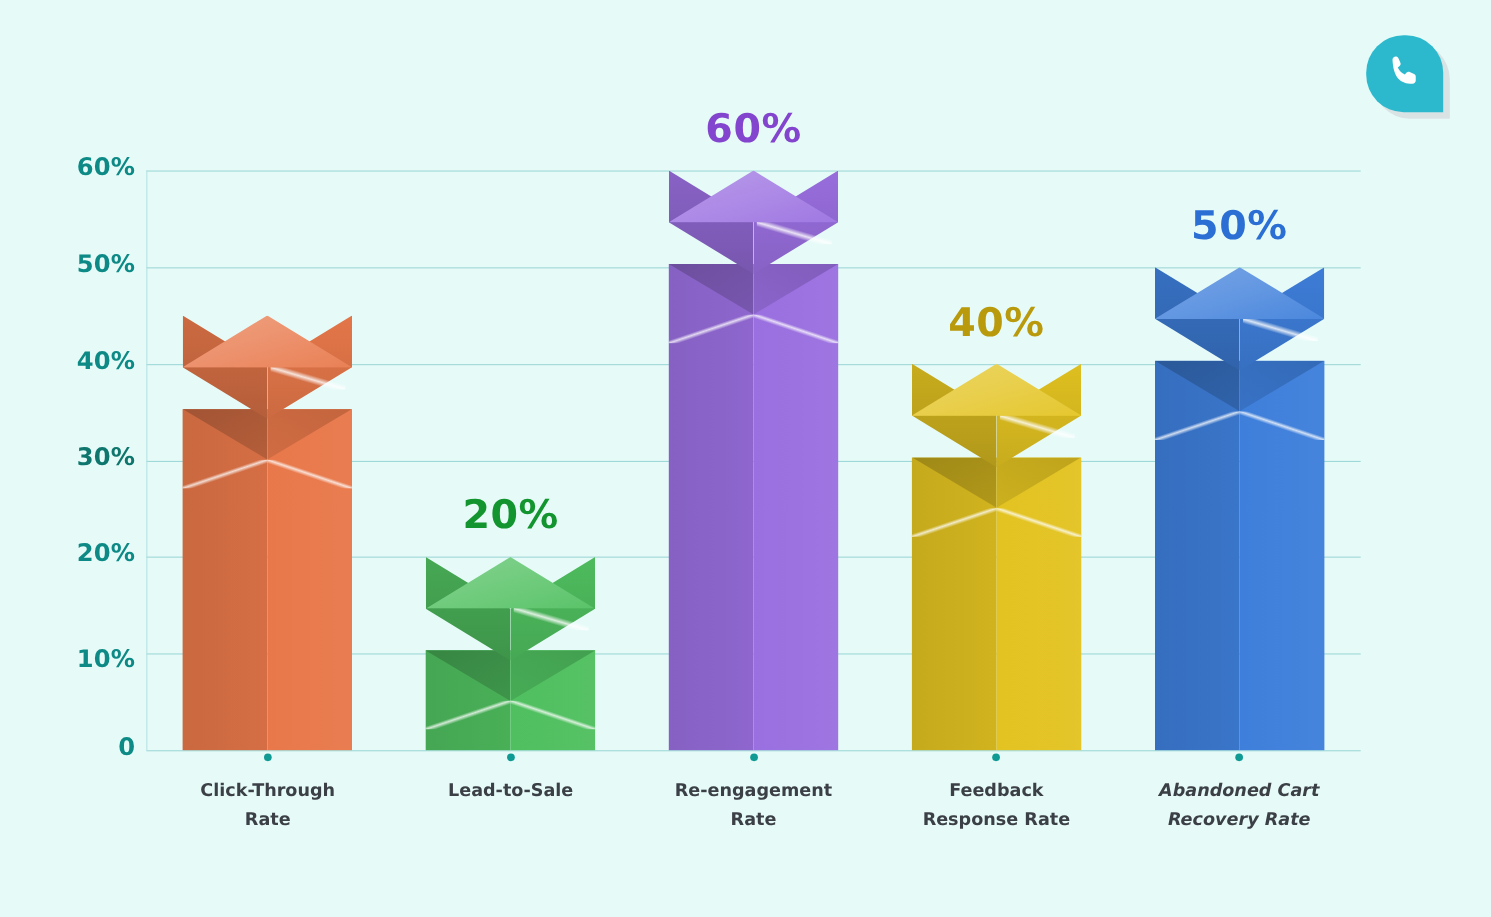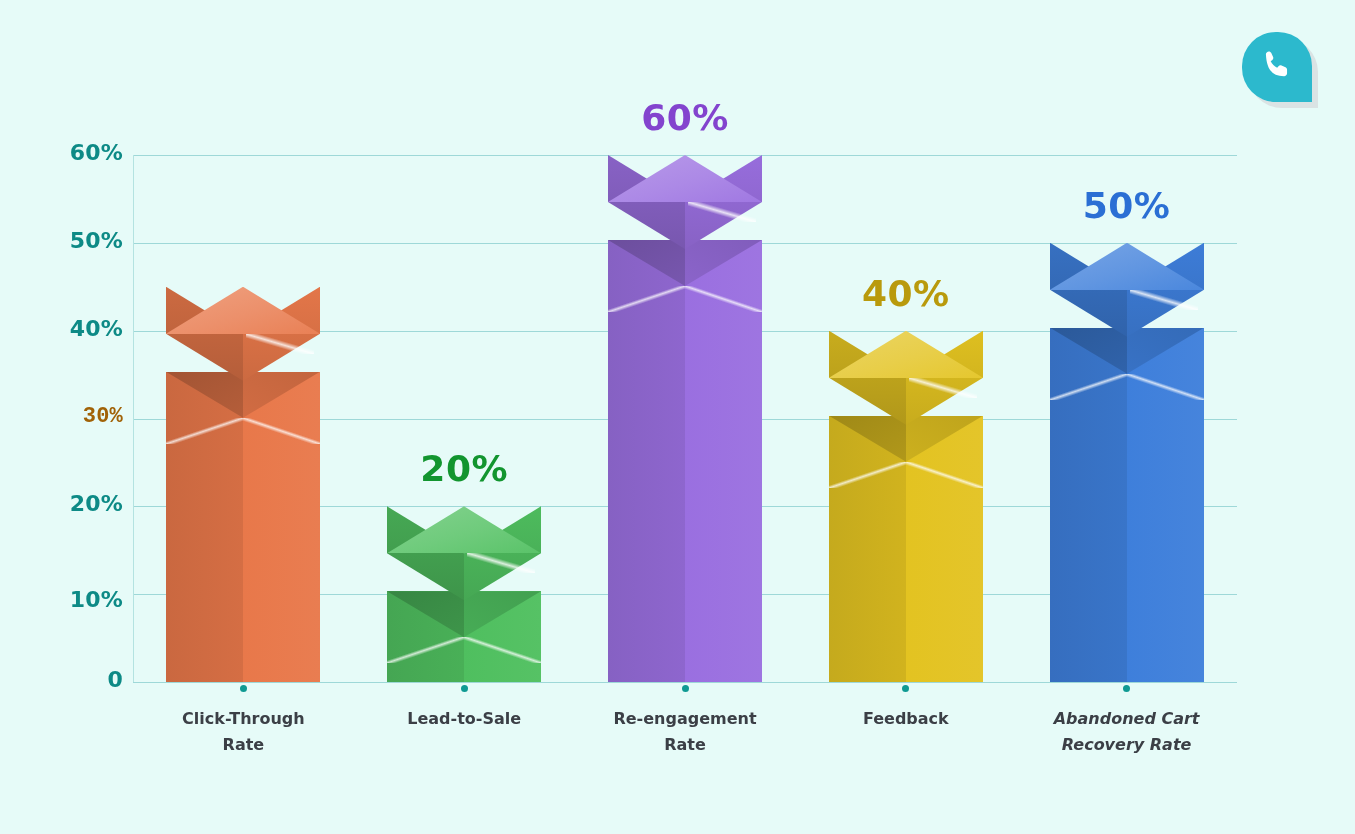--- a/index.html
+++ b/index.html
@@ -174,21 +174,21 @@
       <div class="gridline" style="top: 175.667px; background: rgb(158, 216, 216);"></div>
       <div class="gridline" style="top: 263.5px; background: rgb(158, 216, 216);"></div>
       <div class="gridline" style="top: 351.333px; background: rgb(158, 216, 216);"></div>
       <div class="gridline" style="top: 439.167px; background: rgb(158, 216, 216);"></div>
       <div class="gridline" style="top: 527px; background: rgb(158, 216, 216);"></div>
       <div class="axis-line-y"></div>
     </div>
 <div class="ytick" style="top: 140px; color: rgb(13, 138, 134);">60%</div>
     <div class="ytick" style="top: 227.833px; color: rgb(13, 138, 134);">50%</div>
     <div class="ytick" style="top: 315.667px; color: rgb(13, 138, 134);">40%</div>
-    <div class="ytick" style="top: 403.5px; color: #a16207; font-family: Liberation Mono, monospace;">30%</div>
+    <div class="ytick" style="top: 403.5px; color: #0f766e;">30%</div>
     <div class="ytick" style="top: 491.333px; color: rgb(13, 138, 134);">20%</div>
     <div class="ytick" style="top: 587px; color: rgb(13, 138, 134);">10%</div>
     <div class="ytick" style="top: 667px; color: rgb(13, 138, 134);">0</div>
     <div class="bar-group" style="left: 166px; width: 154px; bottom: 152px; height: 405.25px;">
       <div class="column" style="width: 154px; height: 310.25px;">
         <div class="col-face col-left" style="background: linear-gradient(to right, rgb(202, 104, 64), rgb(213, 110, 68));"></div>
         <div class="col-face col-right" style="background: linear-gradient(to right, rgb(232, 120, 74), rgb(233, 125, 81));"></div>
         <div class="rim" style="height: 46px;">
           <div class="rim-half rim-l" style="background: linear-gradient(to right bottom, rgb(162, 84, 52), rgb(181, 94, 58));"></div>
           <div class="rim-half rim-r" style="background: linear-gradient(to left bottom, rgb(195, 101, 62), rgb(209, 108, 67));"></div>
@@ -270,20 +270,21 @@
         <div class="lid-side lid-side-l" style="top: 0px; width: 154px; height: 94px; background: linear-gradient(rgb(200, 172, 29), rgb(177, 152, 26));"></div>
         <div class="lid-side lid-side-r" style="top: 0px; width: 154px; height: 94px; background: linear-gradient(rgb(222, 191, 32), rgb(200, 172, 29));"></div>
         <div class="lid-top" style="height: 47px; clip-path: polygon(50% 0px, 100% 100%, 50% 200%, 0px 100%); background: linear-gradient(to right bottom, rgb(235, 213, 100), rgb(232, 206, 73) 55%, rgb(229, 199, 46));"></div>
         <div style="position: absolute; left: 52%; top: 47px; width: 44%; height: 20px; background: linear-gradient(to left bottom, transparent 40%, rgba(255, 255, 255, 0.8) 50%, transparent 60%);"></div>
       </div>
     </div>
     <div class="value-label" style="left: 815.8px; width: 180px; top: 272.667px; color: rgb(185, 154, 12);">40%</div>
     <div class="cat-dot" style="left: 902.3px; top: 685px; background: rgb(15, 154, 147);"></div>
     <div class="cat-label" style="left: 775.8px; width: 260px; top: 706px; color: rgb(59, 63, 70);">
       <div>Feedback</div>
+      <div>Response Rate</div>
     </div>
     <div class="bar-group" style="left: 1050px; width: 154px; bottom: 152px; height: 449.167px;">
       <div class="column" style="width: 154px; height: 354.167px;">
         <div class="col-face col-left" style="background: linear-gradient(to right, rgb(54, 110, 191), rgb(57, 117, 201));"></div>
         <div class="col-face col-right" style="background: linear-gradient(to right, rgb(62, 127, 219), rgb(70, 132, 220));"></div>
         <div class="rim" style="height: 46px;">
           <div class="rim-half rim-l" style="background: linear-gradient(to right bottom, rgb(43, 89, 153), rgb(48, 99, 171));"></div>
           <div class="rim-half rim-r" style="background: linear-gradient(to left bottom, rgb(52, 107, 184), rgb(56, 114, 197));"></div>
         </div>
         <div class="spec" style="left: 0px; top: 46px; height: 26px; background: linear-gradient(to right bottom, transparent 45%, rgba(255, 255, 255, 0.75) 50%, transparent 56%);"></div>

